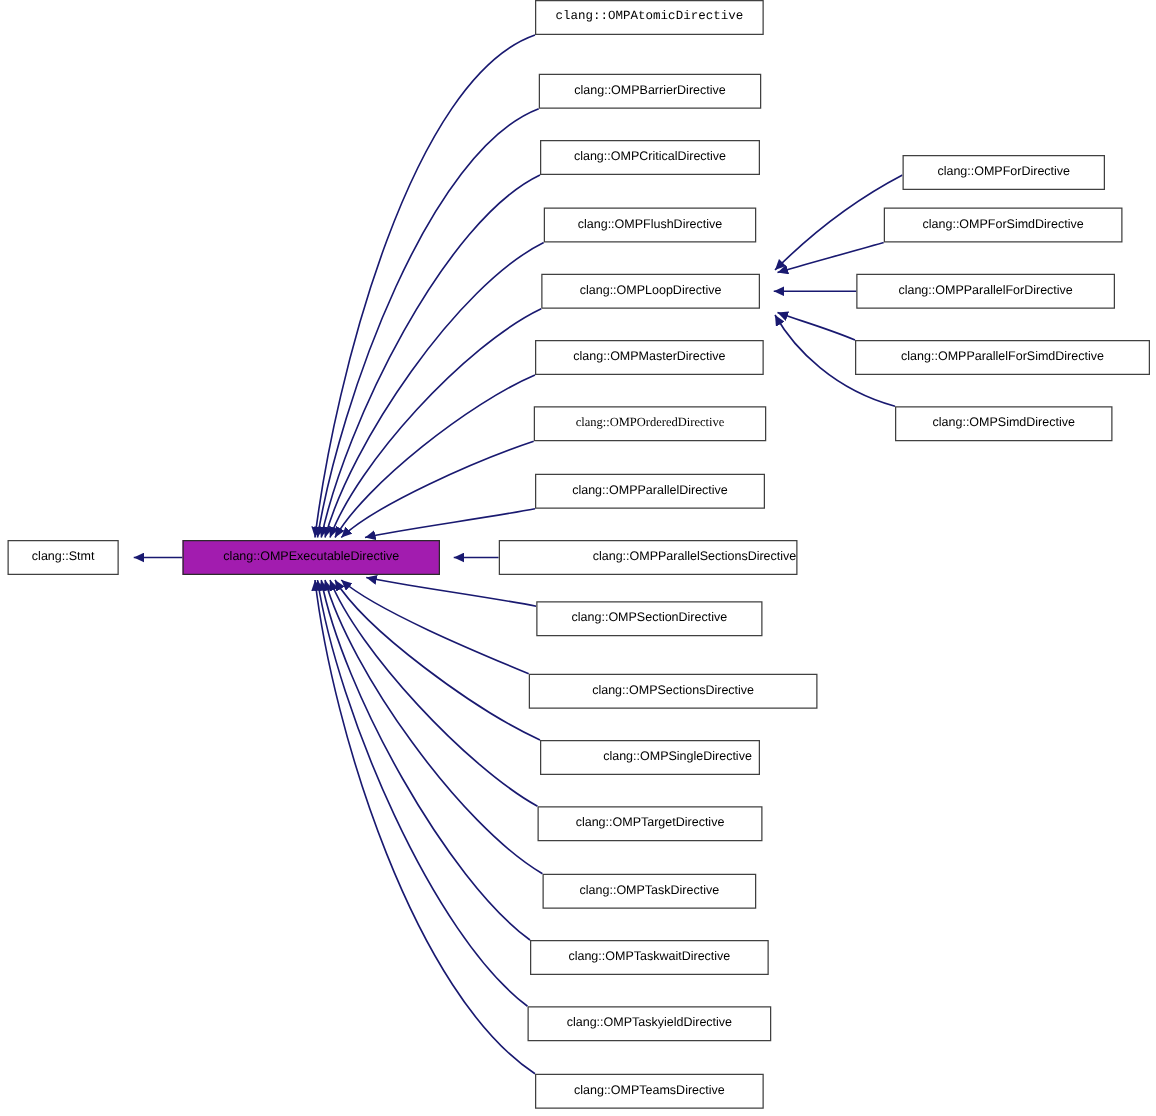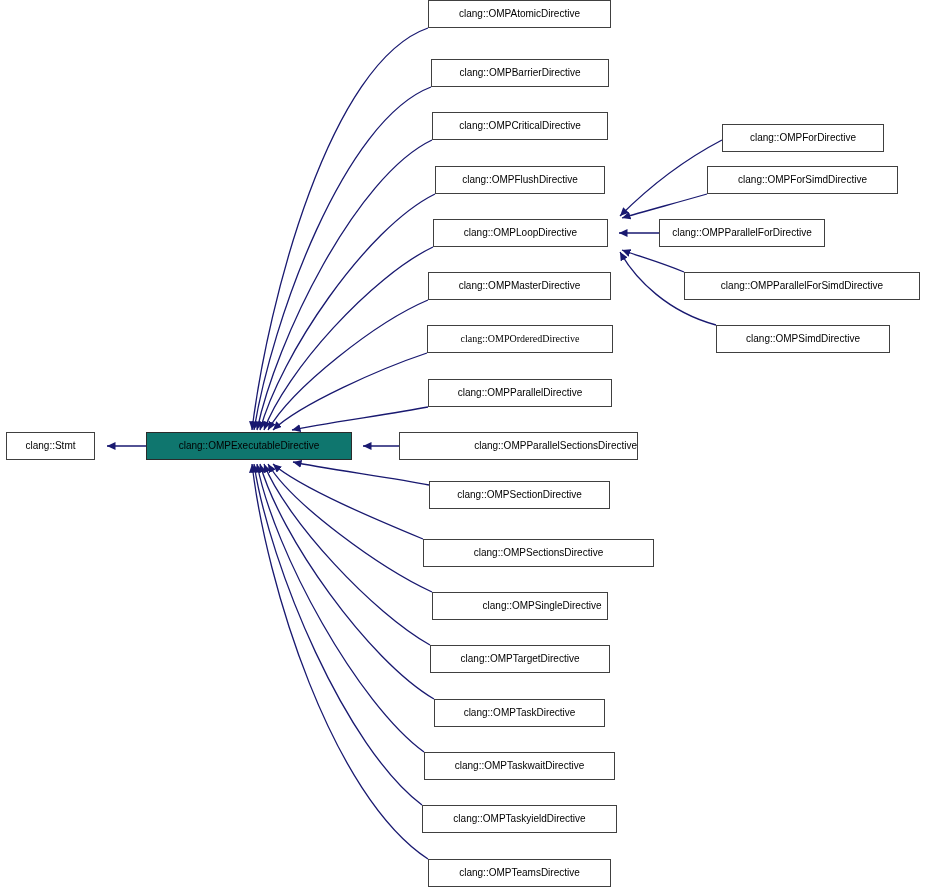--- a/index.html
+++ b/index.html
@@ -31,21 +31,21 @@
     font-size: 10px;
     line-height: 1;
     display: flex;
     align-items: center;
     justify-content: center;
     white-space: nowrap;
     letter-spacing: 0px;
     z-index: 5;
   }
   .node.root {
-    background: #0f766e;
+    background: #a21caf;
     border-color: #2b2b2b;
   }
   .node-label {
     pointer-events: none;
   }
 </style>
 </head>
 <body>
 
 <div id="canvas">
@@ -83,21 +83,21 @@
       </g>
   </svg>
 
   <div id="node-layer">
       <div class="node" style="left: 6px; top: 432px; width: 89px; height: 28px;">
         <span class="node-label">clang::Stmt</span>
       </div>
       <div class="node root" style="left: 146px; top: 432px; width: 206px; height: 28px;">
         <span class="node-label">clang::OMPExecutableDirective</span>
       </div>
-      <div class="node" style="left: 428px; top: 0px; width: 183px; height: 28px;">
+      <div class="node" style="left: 428px; top: 0px; width: 183px; height: 28px; font-family: Liberation Mono, monospace;">
         <span class="node-label">clang::OMPAtomicDirective</span>
       </div>
       <div class="node" style="left: 431px; top: 59px; width: 178px; height: 28px;">
         <span class="node-label">clang::OMPBarrierDirective</span>
       </div>
       <div class="node" style="left: 432px; top: 112px; width: 176px; height: 28px;">
         <span class="node-label">clang::OMPCriticalDirective</span>
       </div>
       <div class="node" style="left: 435px; top: 166px; width: 170px; height: 28px;">
         <span class="node-label">clang::OMPFlushDirective</span>
@@ -140,21 +140,21 @@
       </div>
       <div class="node" style="left: 428px; top: 859px; width: 183px; height: 28px;">
         <span class="node-label">clang::OMPTeamsDirective</span>
       </div>
       <div class="node" style="left: 722px; top: 112px; width: 162px; height: 28px; margin-top: 12px;">
         <span class="node-label">clang::OMPForDirective</span>
       </div>
       <div class="node" style="left: 707px; top: 166px; width: 191px; height: 28px;">
         <span class="node-label">clang::OMPForSimdDirective</span>
       </div>
-      <div class="node" style="left: 659px; top: 219px; width: 166px; height: 28px;">
+      <div class="node" style="left: 685px; top: 219px; width: 207px; height: 28px;">
         <span class="node-label">clang::OMPParallelForDirective</span>
       </div>
       <div class="node" style="left: 684px; top: 272px; width: 236px; height: 28px;">
         <span class="node-label">clang::OMPParallelForSimdDirective</span>
       </div>
       <div class="node" style="left: 716px; top: 325px; width: 174px; height: 28px;">
         <span class="node-label">clang::OMPSimdDirective</span>
       </div>
     </div>
 

